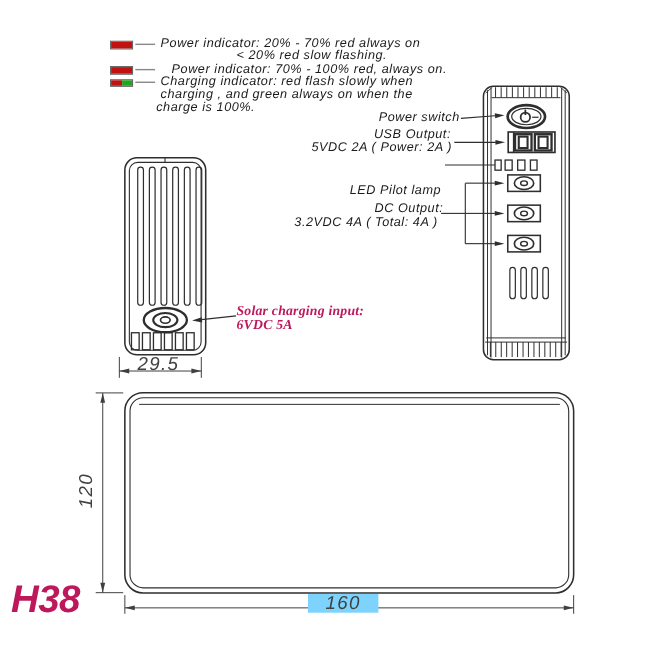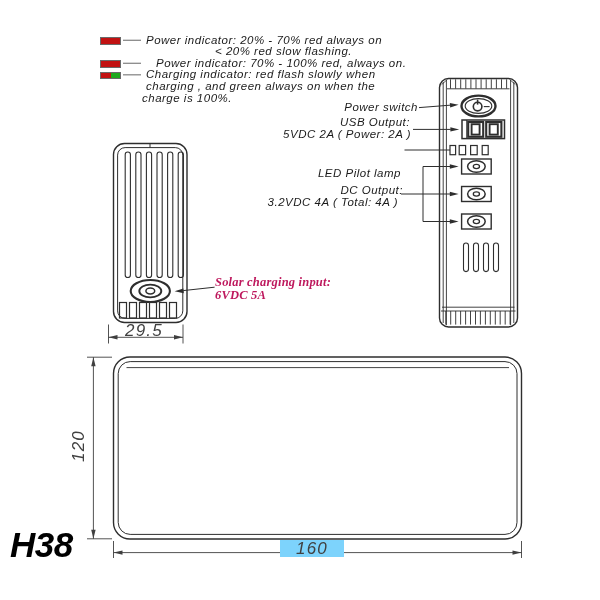--- a/index.html
+++ b/index.html
@@ -17,21 +17,21 @@
     font-size:12.5px; letter-spacing:0.2px; color:#be185d; white-space:nowrap; line-height:12.5px;
   }
   .dim {
     position:absolute; font-size:17px; letter-spacing:1.2px; color:#414141;
     white-space:nowrap; text-align:center; line-height:17px;
   }
   .dim.bg { background:#7dd3fc; }
   .dim.rot { transform:rotate(-90deg); }
   .model {
     position:absolute; font-size:35px; font-weight:bold; letter-spacing:-0.5px;
-    color:#000000; line-height:34px;
+    color:#be185d; line-height:34px;
   }
   .swatch {
     position:absolute; width:19px; height:5.5px; border:1px solid #6a6a6a;
     display:flex; background:#fff;
   }
   .sw-fill { flex:1; }
 </style>
 </head>
 <body>
 

